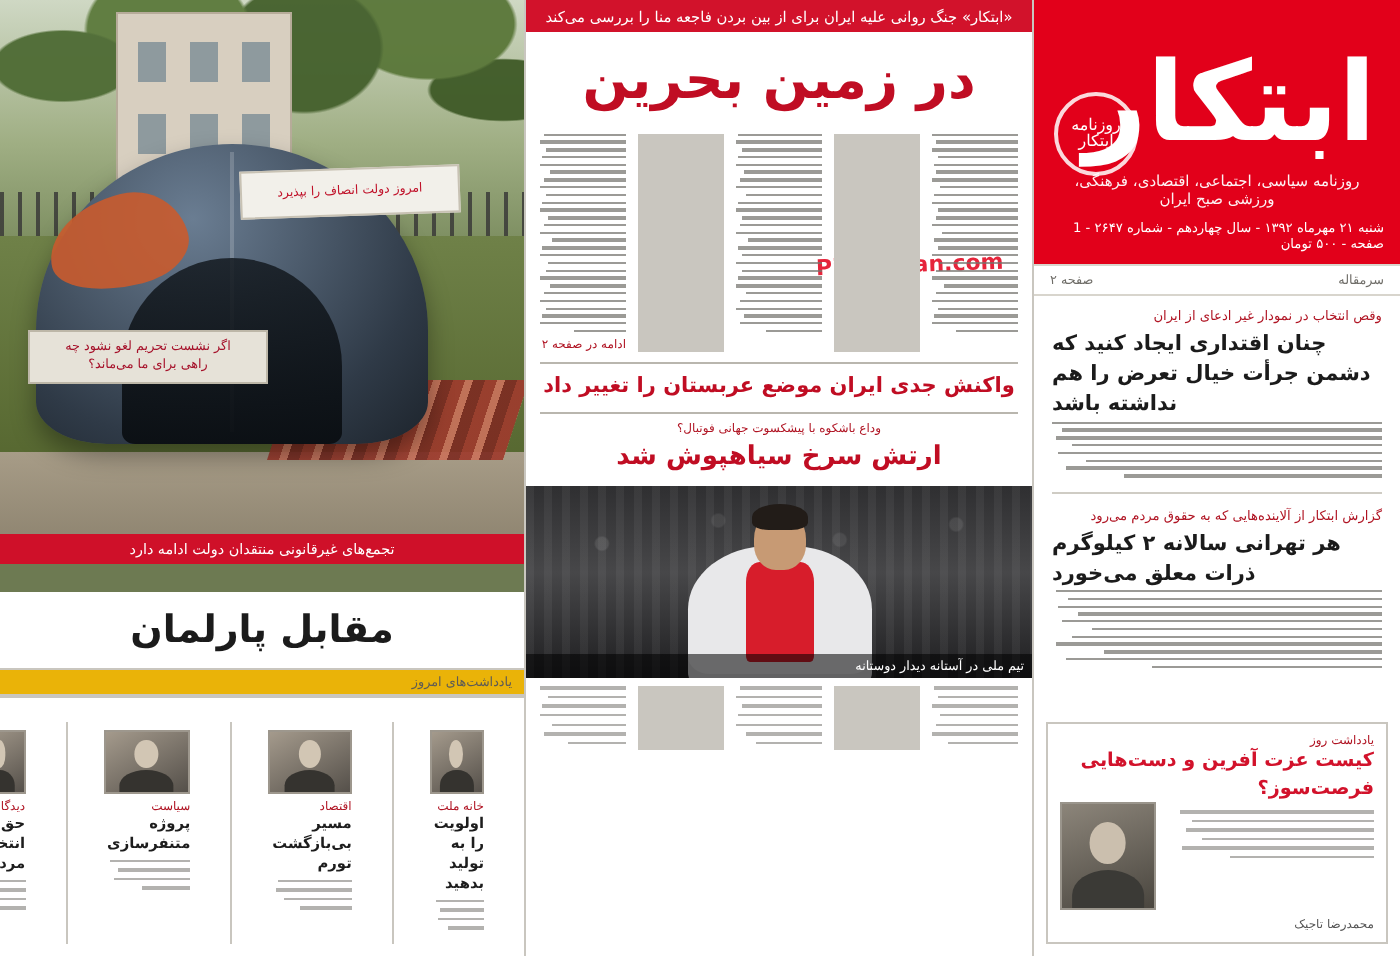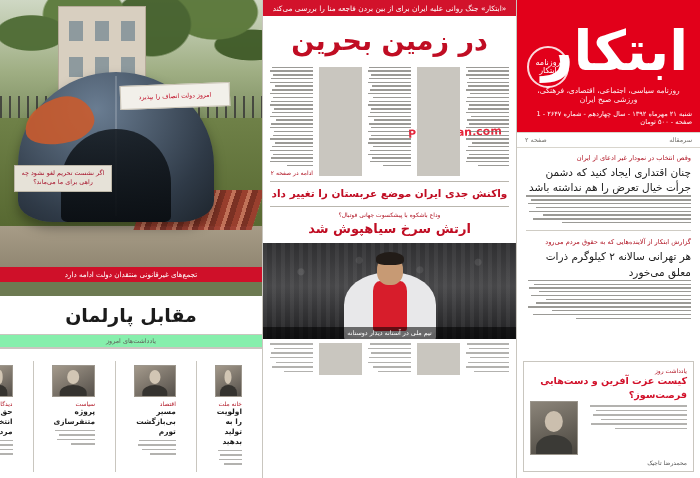--- a/index.html
+++ b/index.html
@@ -129,23 +129,23 @@
 
   .kicker {
     font-size: 6.6px;
     color: #b01423;
     direction: rtl;
     text-align: right;
     margin-bottom: 3px;
   }
   .story-h {
     direction: rtl;
-    text-align: right;
+    text-align: left;
     color: #1b1b1b;
-    font-weight: normal;
+    font-weight: bold;
     line-height: 1.45;
   }
   .h-13 { font-size: 10.5px; }
 
   .sep-dot {
     display: block;
     height: 1px;
     background: #cfccc4;
     margin: 7px 0;
   }
@@ -294,21 +294,21 @@
     border-radius: 50% 50% 30% 30%;
   }
   .photo-cap {
     position: absolute;
     right: 0; bottom: 0; left: 0;
     background: rgba(0,0,0,.55);
     color: #fff;
     font-size: 6.4px;
     padding: 2px 4px;
     direction: rtl;
-    text-align: center;
+    text-align: right;
   }
 
   
   .photo-tent {
     position: relative;
     height: 296px;
     overflow: hidden;
     background: #6d7a52;
   }
   .sky {
@@ -407,21 +407,21 @@
   .banner-red-sm {
     position: absolute;
     left: 14px; bottom: 104px;
     width: 92px;
     background: #e6e2d8;
     border: 1px solid #bdb7a8;
     color: #a6112a;
     font-size: 6.4px;
     direction: rtl;
     text-align: center;
-    padding: 3px 2px;
+    padding: 3px 13px;
     line-height: 1.5;
   }
   .banner-red-wide {
     position: absolute;
     left: 0; right: 0; bottom: 14px;
     background: #cf1029;
     color: #fff;
     font-size: 7.2px;
     direction: rtl;
     text-align: center;
@@ -487,27 +487,27 @@
   .thumb::before {
     content: "";
     position: absolute;
     left: 50%; bottom: -18%;
     width: 64%; height: 52%;
     transform: translateX(-50%);
     background: #35332f;
     border-radius: 50% 50% 0 0;
   }
   .strip-label {
-    background: #86efac;
+    background: #eab308;
     border-top: 1px solid #c9c6bf;
     border-bottom: 1px solid #c9c6bf;
     font-size: 6.4px;
     color: #5d5b56;
     direction: rtl;
-    text-align: center;
+    text-align: right;
     padding: 2px 6px;
   }
 </style>
 </head>
 <body>
 
 <div class="page">
 
   <div class="masthead-col">
 

